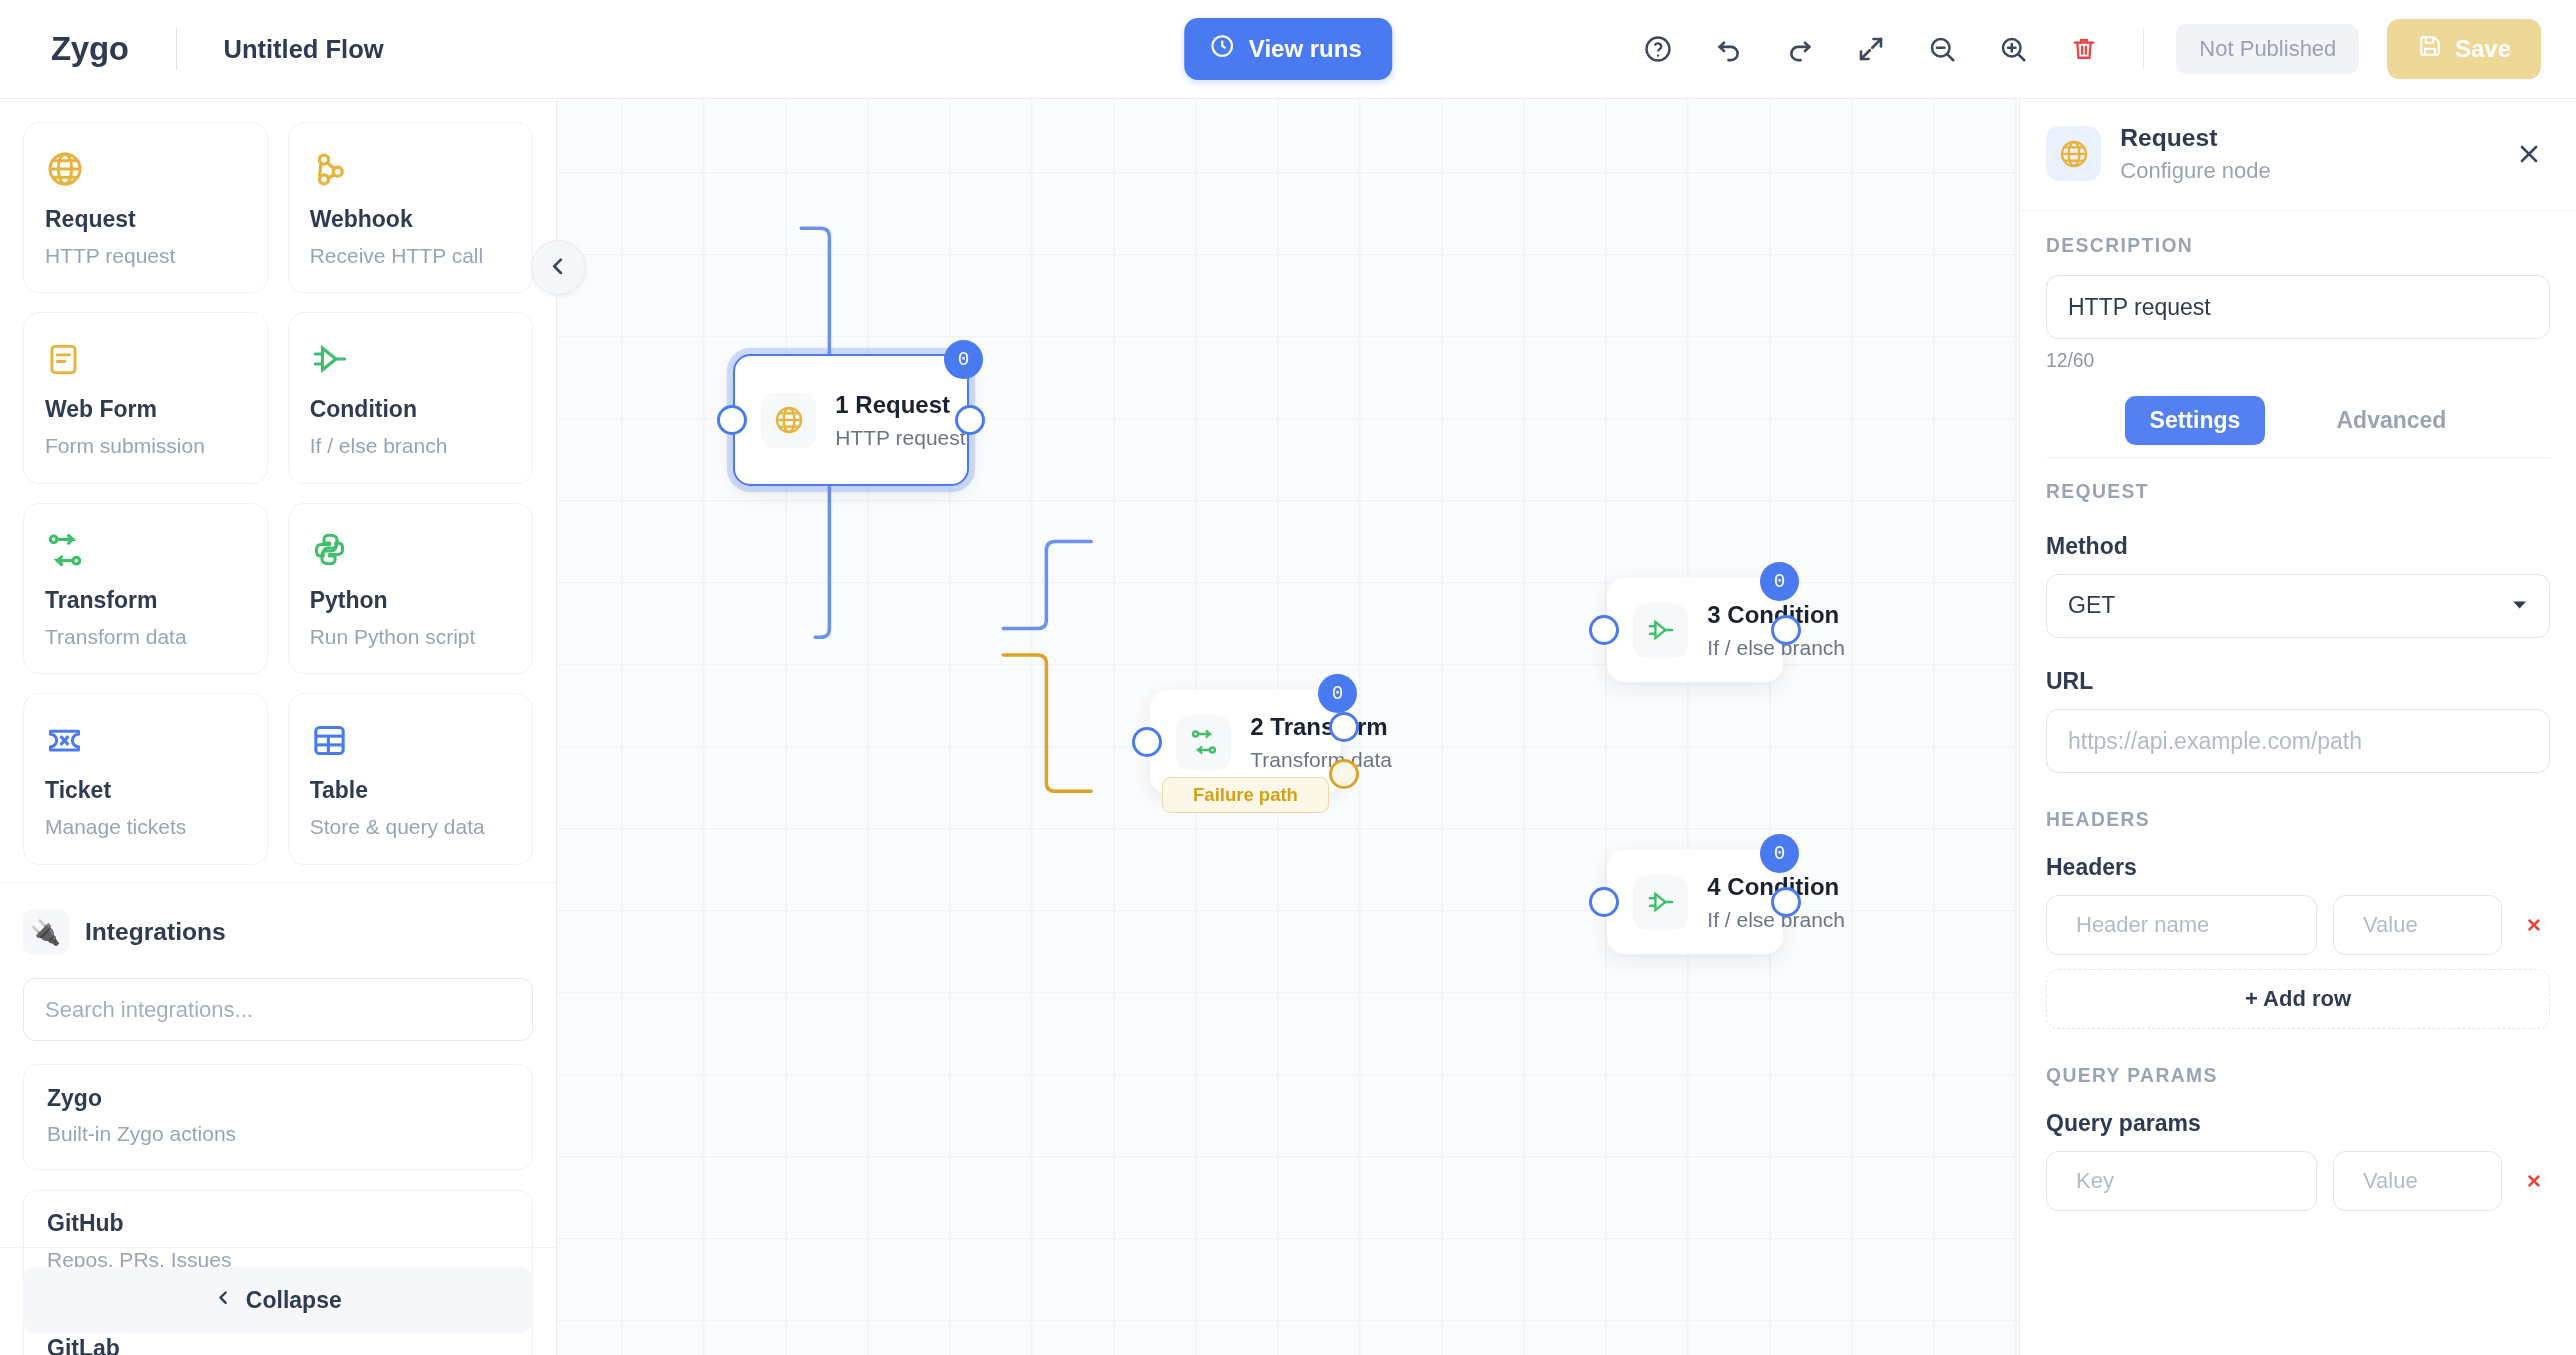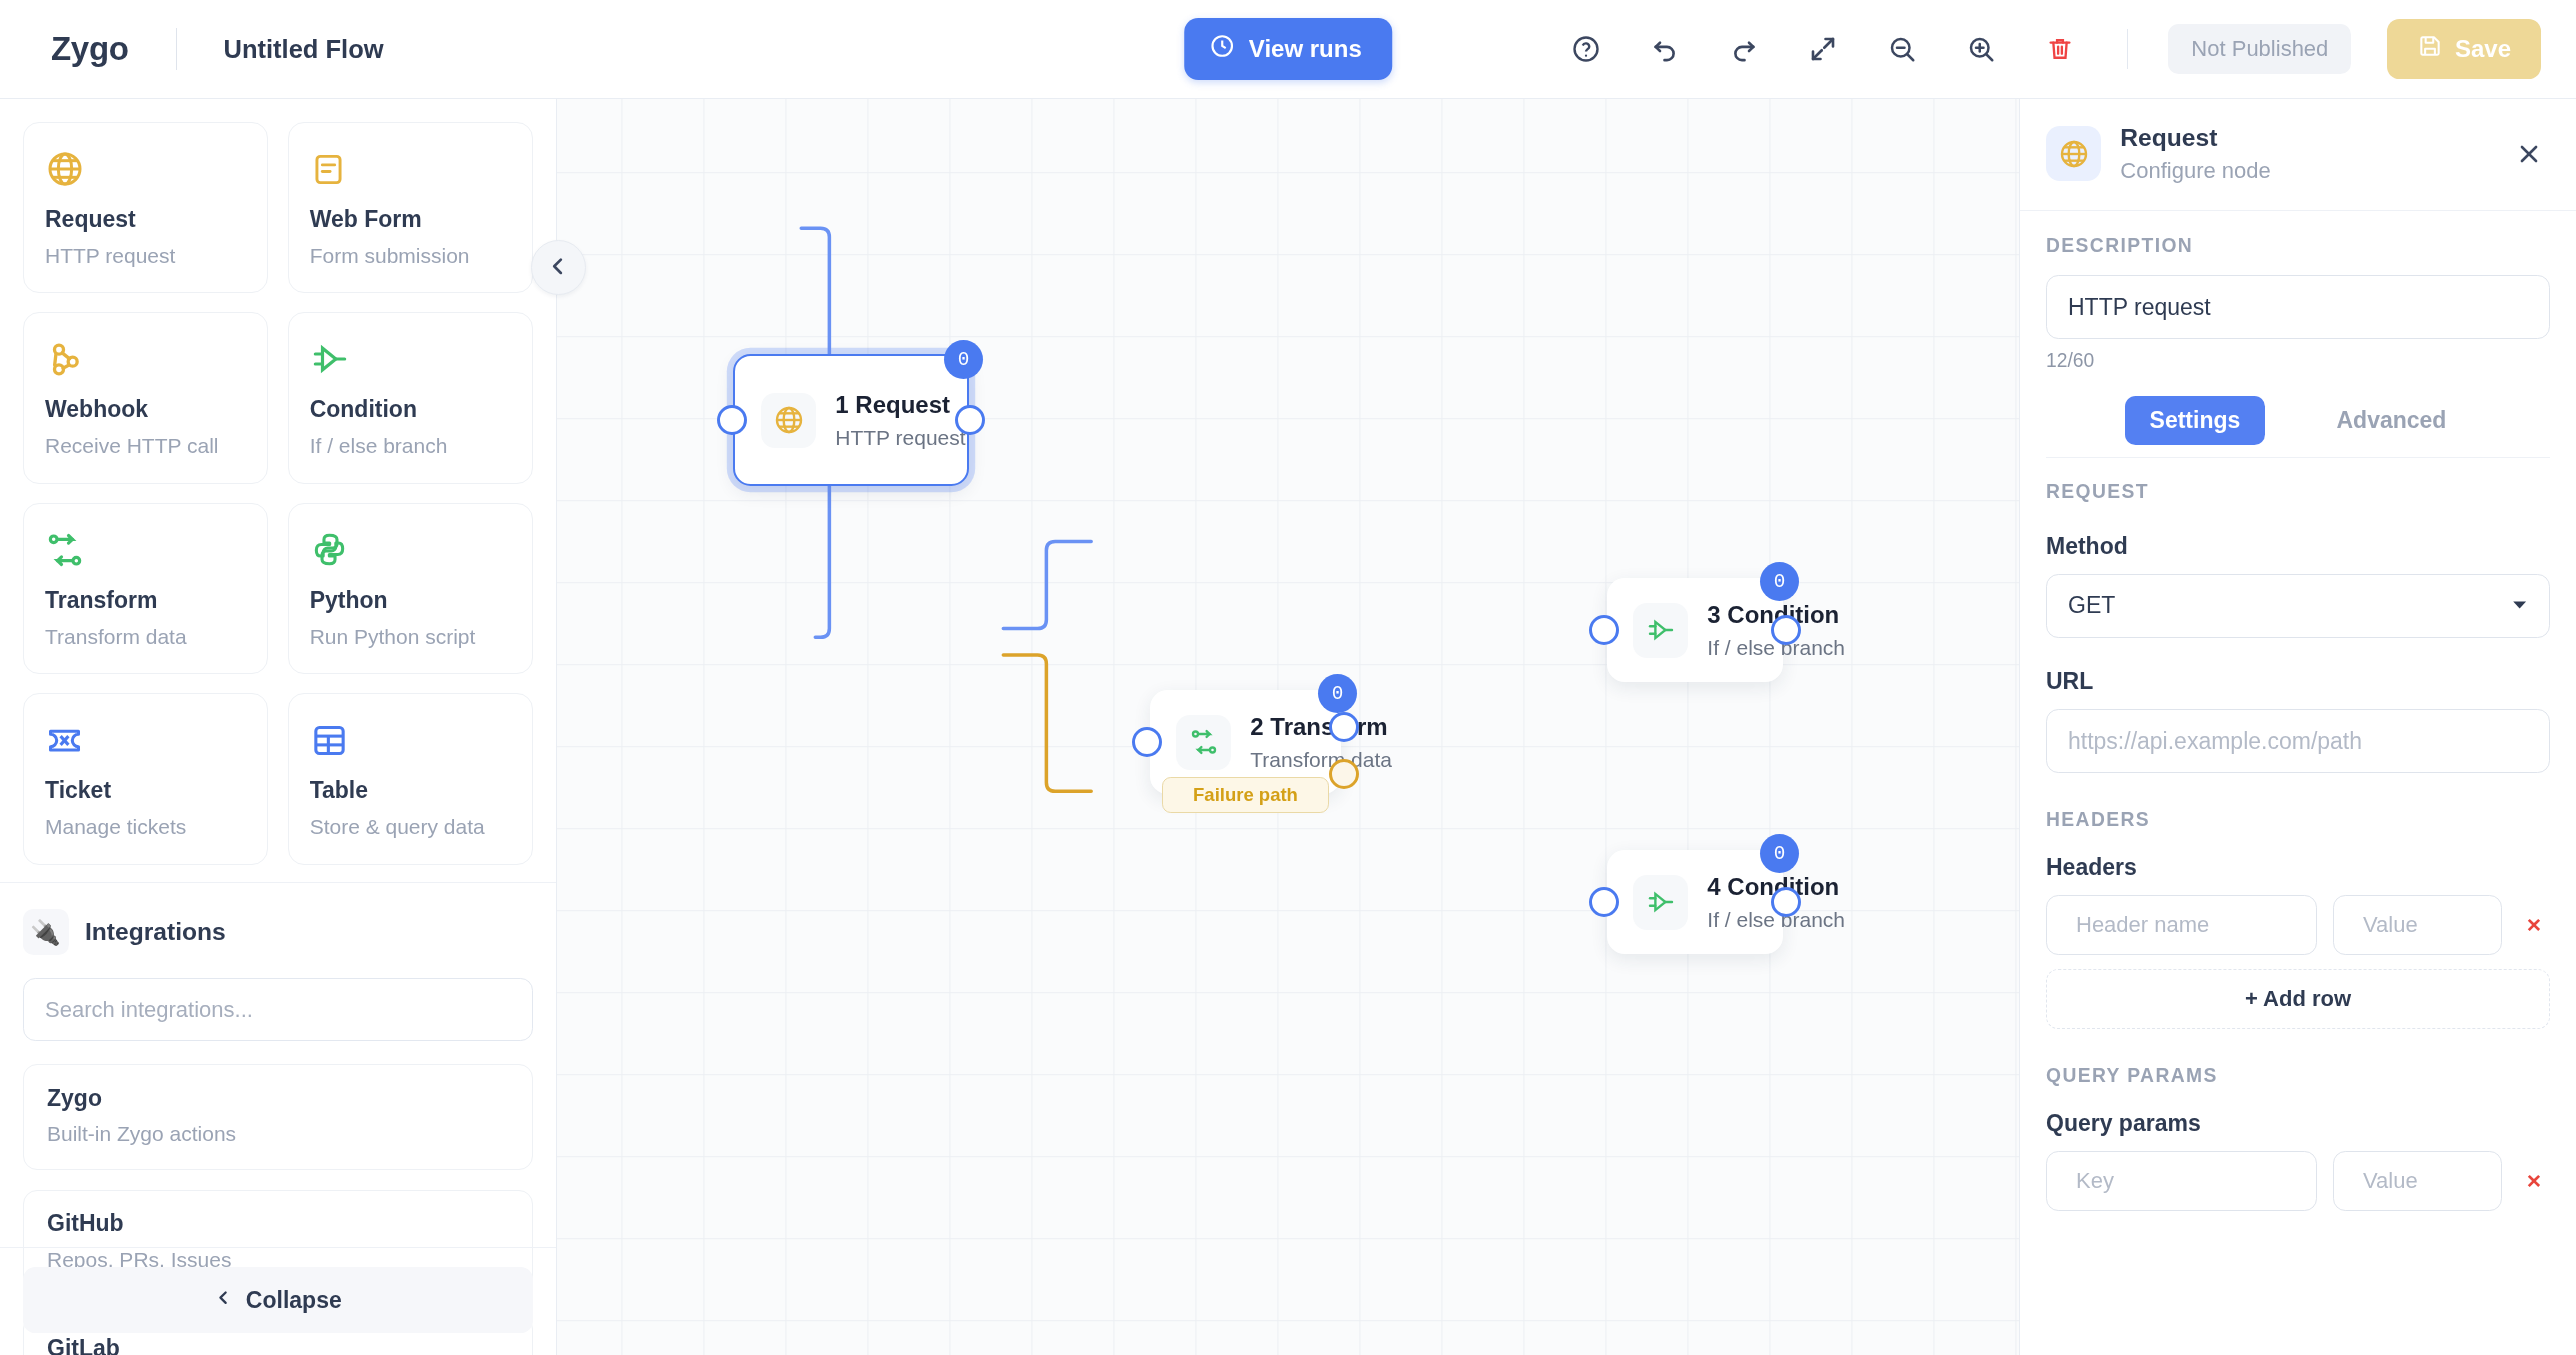--- a/index.html
+++ b/index.html
@@ -36,21 +36,21 @@
     display: flex; align-items: center; gap: 14px;
     background: #4a7af0; color: #fff;
     border: none; border-radius: 14px;
     padding: 15px 30px 15px 24.6px;
     font-size: 24px; font-weight: bold;
     font-family: "Liberation Sans", sans-serif;
     cursor: pointer;
     box-shadow: 0 2.6px 7px rgba(74,122,240,0.25);
   }
 
-  .topright { margin-left: auto; display: flex; align-items: center; gap: 16px; }
+  .topright { margin-left: auto; display: flex; align-items: center; gap: 8px; }
   .icon-btn {
     width: 63px; height: 53px;
     display: flex; align-items: center; justify-content: center;
     background: transparent; border: none; cursor: pointer;
     color: #2f3b52;
   }
   .icon-btn.danger { color: #ef4444; }
   .tr-sep { width: 0.9px; height: 40px; background: #e3e8f0; margin: 0 24.6px 0 19.3px; }
   .badge-notpub {
     background: #f1f3f7; color: #9aa3b4;
@@ -354,43 +354,43 @@
                 <path d="M4.4 7h15.2"></path>
                 <path d="M4.4 17h15.2"></path>
             </svg>
           </div>
           <div class="pal-name">Request</div>
           <div class="pal-desc">HTTP request</div>
         </div>
 
         <div class="pal-card">
           <div class="pal-icon">
-            <svg width="37" height="37" viewBox="0 0 24 24" fill="none" stroke="#e6b33e" stroke-width="1.9" stroke-linecap="round">
-              <rect x="4.5" y="3.5" width="15" height="17" rx="2.2"></rect>
-                <path d="M8 9h8"></path>
-                <path d="M8 13.3h5"></path>
-            </svg>
-          </div>
-          <div class="pal-name">Web Form</div>
-          <div class="pal-desc">Form submission</div>
-        </div>
-
-        <div class="pal-card">
-          <div class="pal-icon">
             <svg width="40" height="40" viewBox="0 0 24 24" fill="none" stroke="#e6b33e" stroke-width="2" stroke-linecap="round">
               <circle cx="8.4" cy="6.4" r="2.7"></circle>
                 <circle cx="16.6" cy="13.6" r="2.7"></circle>
                 <circle cx="8.4" cy="18.2" r="2.7"></circle>
               <path d="M10.3 8.3l4.5 3.6"></path>
                 <path d="M14.4 15.6l-3.6 1.9"></path>
                 <path d="M6.6 8.7l-.8 7"></path>
             </svg>
           </div>
           <div class="pal-name">Webhook</div>
           <div class="pal-desc">Receive HTTP call</div>
+        </div>
+
+        <div class="pal-card">
+          <div class="pal-icon">
+            <svg width="37" height="37" viewBox="0 0 24 24" fill="none" stroke="#e6b33e" stroke-width="1.9" stroke-linecap="round">
+              <rect x="4.5" y="3.5" width="15" height="17" rx="2.2"></rect>
+                <path d="M8 9h8"></path>
+                <path d="M8 13.3h5"></path>
+            </svg>
+          </div>
+          <div class="pal-name">Web Form</div>
+          <div class="pal-desc">Form submission</div>
         </div>
 
         <div class="pal-card">
           <div class="pal-icon">
             <svg width="40" height="40" viewBox="0 0 24 24" fill="none" stroke="#3fbf6b" stroke-width="1.9" stroke-linecap="round">
               <path d="M7.5 5.5v13l8-6.5z"></path>
                 <path d="M3.2 9h4.3"></path>
                 <path d="M3.2 15h4.3"></path>
                 <path d="M15.5 12h5.3"></path>
             </svg>

